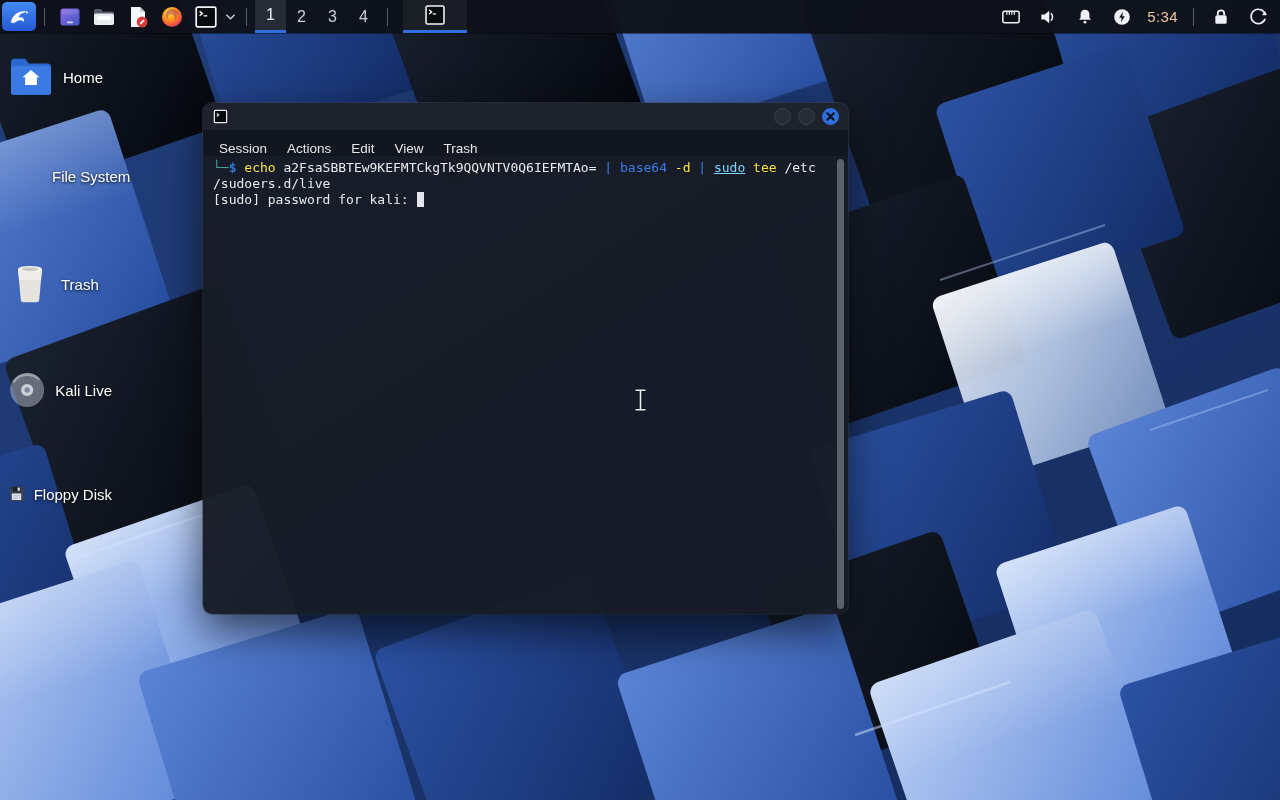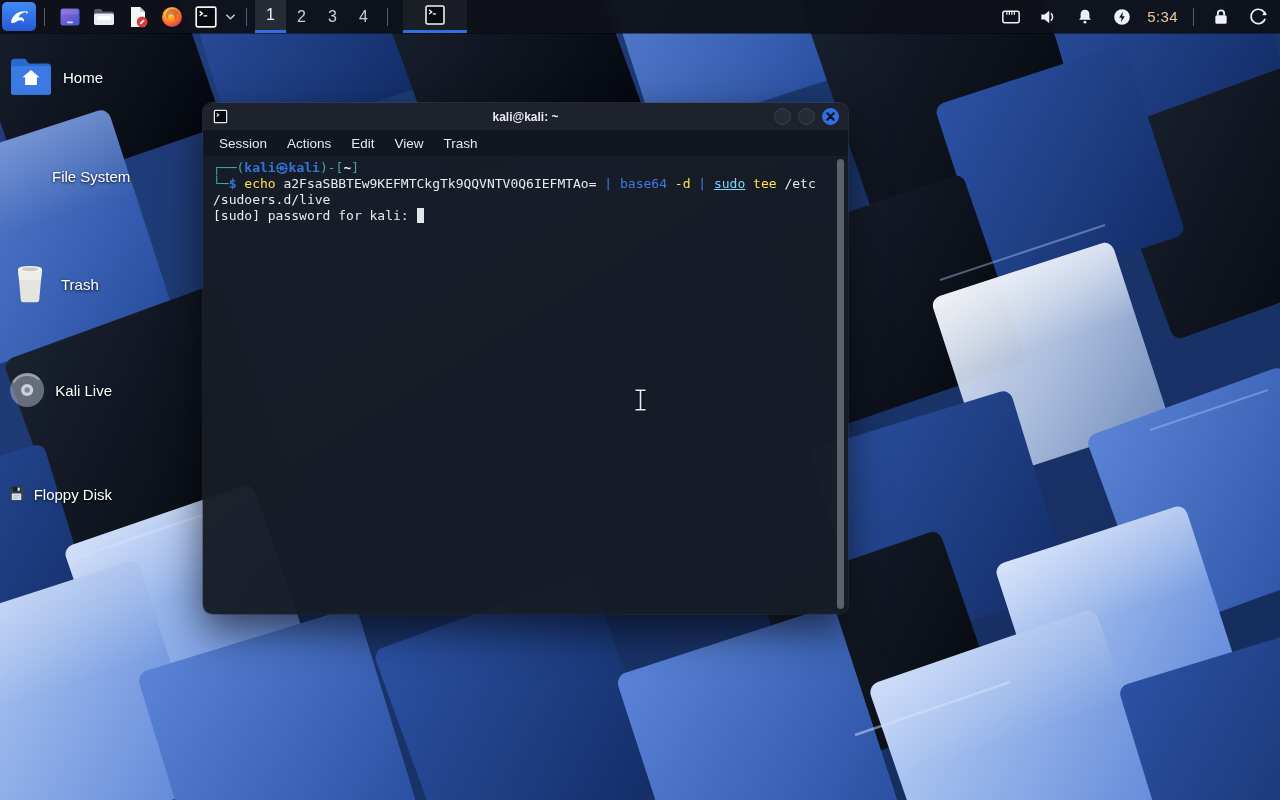--- a/index.html
+++ b/index.html
@@ -45,21 +45,21 @@
   .titlebar{height:27px;background:#1d222c;display:flex;align-items:center;
             position:relative;flex:0 0 auto;}
   .title{position:absolute;left:0;right:0;text-align:center;color:#e8ebef;
          font-size:12px;font-weight:700;pointer-events:none;}
   .tb-icon{margin-left:10px;z-index:2;display:flex;}
   .tb-btns{margin-left:auto;display:flex;gap:7px;margin-right:9px;z-index:2;}
   .tb-btn{width:17px;height:17px;border-radius:50%;background:#262c36;
           border:1px solid #3b424e;box-sizing:border-box;}
   .tb-close{background:#2f6fe0;border-color:#2f6fe0;display:flex;
             align-items:center;justify-content:center;}
-  .menubar{height:26px;background:#12161e;display:flex;align-items:center;
+  .menubar{height:26px;background:#12161e;display:flex;align-items:flex-end;
            padding-left:6px;flex:0 0 auto;}
   .menu-item{color:#e4e8ee;font-size:13.5px;padding:0 10px;}
   .termbody{flex:1;background:rgba(23,28,37,.97);position:relative;
             padding:4px 10px;font-family:"DejaVu Sans Mono","Liberation Mono",monospace;
             font-size:13px;line-height:16px;}
   .term-line{white-space:pre;}
   .seg-frame{color:#43a79e;}
   .seg-user{color:#3177da;font-weight:bold;}
   .seg-path{color:#f5f7fa;font-weight:bold;}
   .seg-cmd{color:#fde047;}
@@ -386,21 +386,20 @@
   </div>
 
   <div class="window">
     <div class="titlebar">
       <div class="tb-icon">
         <svg width="15" height="15" viewBox="0 0 24 24">
           <rect x="2.2" y="2.2" width="19.6" height="19.6" rx="1.6" fill="#070a0e" stroke="#e8ebf0" stroke-width="2"></rect>
           <path d="M6 7l3 2.4L6 11.8" stroke="#ffffff" stroke-width="1.8" fill="none"></path>
         </svg>
       </div>
-      <div class="title">kali@kali: ~</div>
       <div class="tb-btns">
         <div class="tb-btn"></div>
         <div class="tb-btn"></div>
         <div class="tb-btn tb-close">
           <svg width="9" height="9" viewBox="0 0 10 10">
             <path d="M1.5 1.5 L8.5 8.5 M8.5 1.5 L1.5 8.5" stroke="#0c1220" stroke-width="2.4" stroke-linecap="round"></path>
           </svg>
         </div>
       </div>
     </div>
@@ -408,21 +407,20 @@
     <div class="menubar">
       <div class="menu-item">Session</div>
       <div class="menu-item">Actions</div>
       <div class="menu-item">Edit</div>
       <div class="menu-item">View</div>
       <div class="menu-item">Trash</div>
     </div>
 
     <div class="termbody">
       <div>
-          <div class="term-line"><span class="seg-frame">┌──(</span><span class="seg-user">kali㉿kali</span><span class="seg-frame">)-[</span><span class="seg-path">~</span><span class="seg-frame">]</span></div>
           <div class="term-line"><span class="seg-frame">└─</span><span class="seg-user">$</span><span class="seg-plain"> </span><span class="seg-cmd">echo</span><span class="seg-plain"> a2FsaSBBTEw9KEFMTCkgTk9QQVNTV0Q6IEFMTAo= </span><span class="seg-blue">|</span><span class="seg-plain"> </span><span class="seg-blue">base64</span><span class="seg-plain"> </span><span class="seg-cmd">-d</span><span class="seg-plain"> </span><span class="seg-blue">|</span><span class="seg-plain"> </span><span class="seg-sudo">sudo</span><span class="seg-plain"> </span><span class="seg-cmd">tee</span><span class="seg-plain"> /etc</span></div>
           <div class="term-line"><span class="seg-plain">/sudoers.d/live</span></div>
           <div class="term-line"><span class="seg-plain">[sudo] password for kali: </span><span class="seg-cursor"> </span></div>
         </div>
       <div class="scrollbar">
         <div class="scroll-thumb"></div>
       </div>
     </div>
   </div>
 

